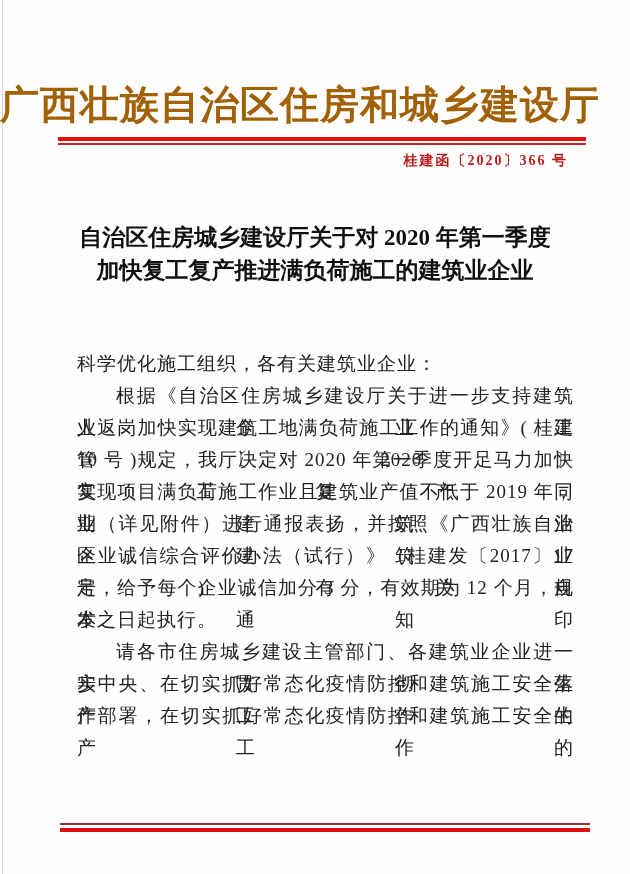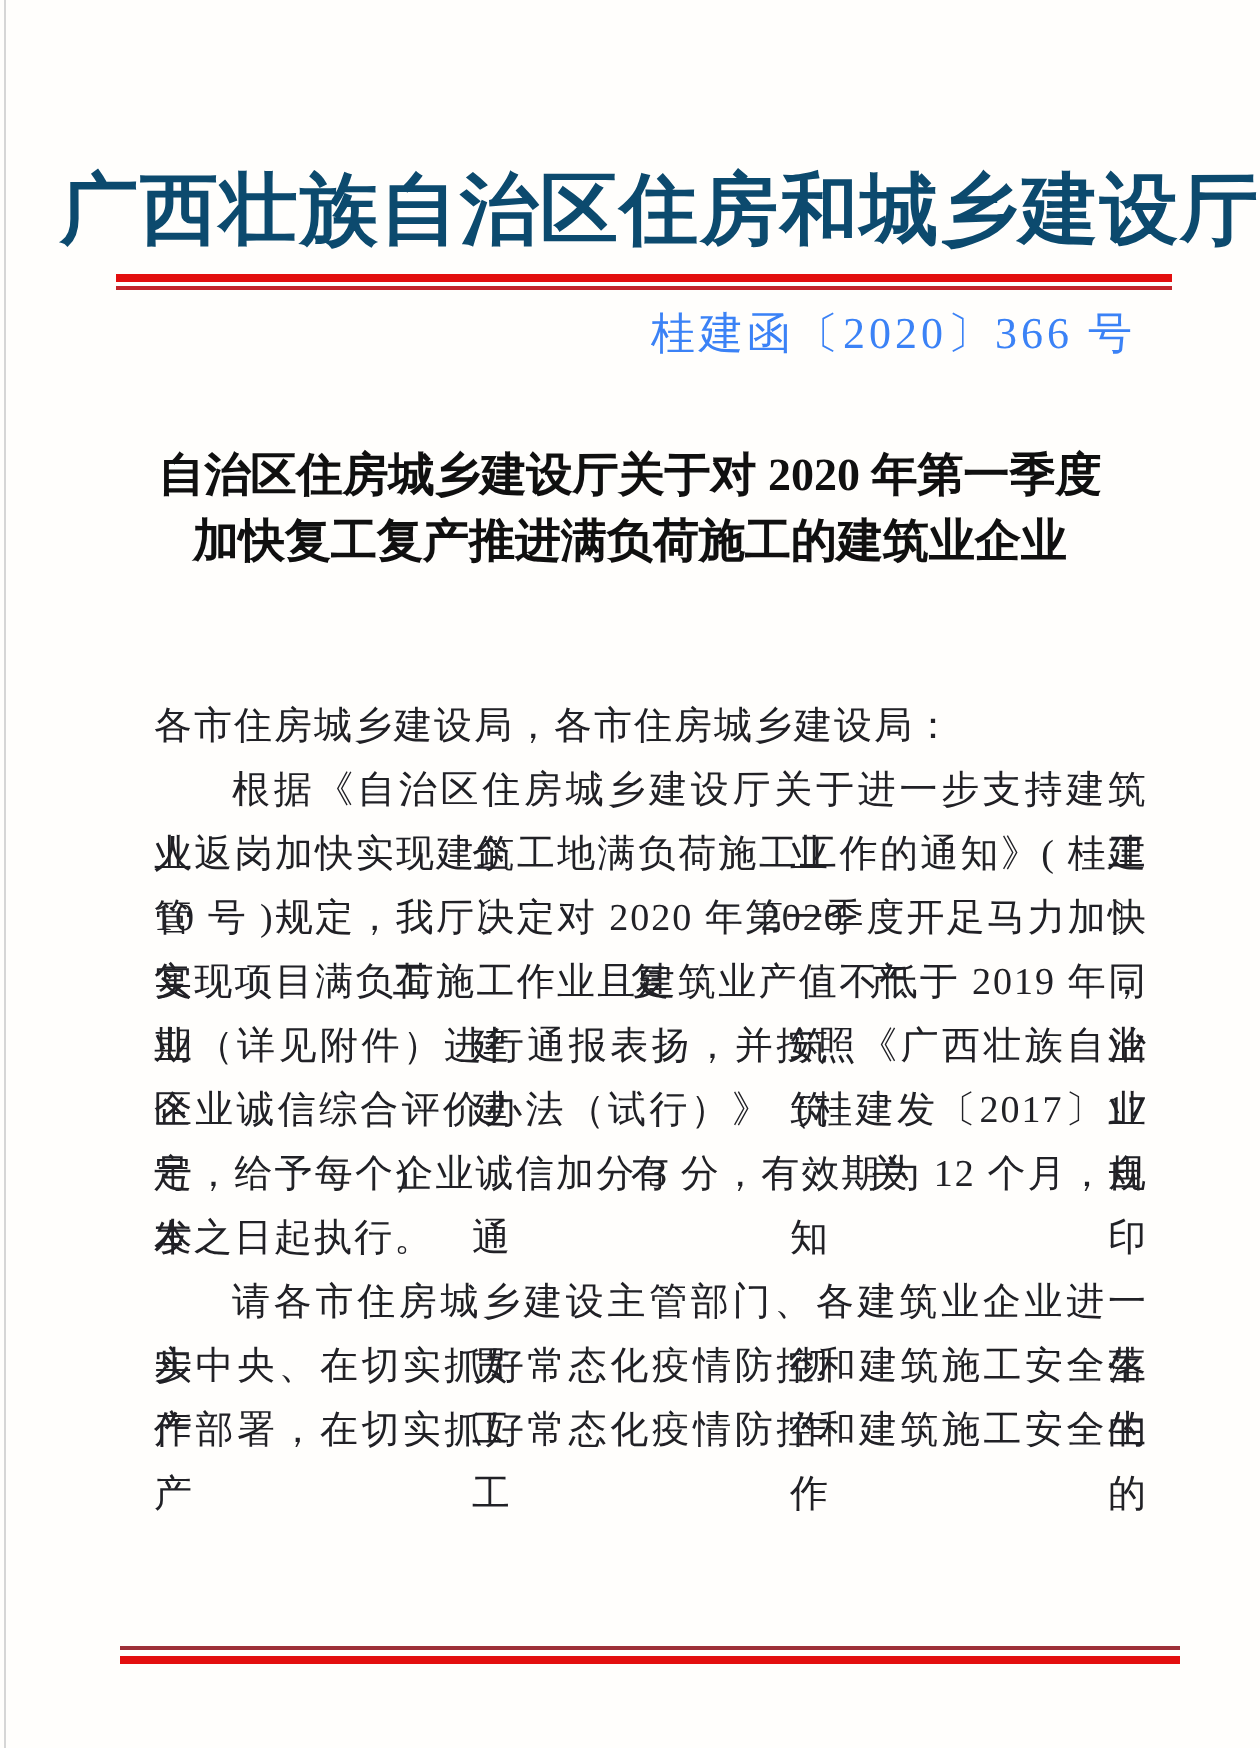--- a/index.html
+++ b/index.html
@@ -25,46 +25,47 @@
     height: 874px;
     background: #d6d6d6;
   }
   
   .agency {
     position: absolute;
     top: 78px;
     left: 0;
     right: 0;
     margin: 0;
-    text-align: right;
+    text-align: left;
     font-size: 39px;
     font-weight: 900;
     letter-spacing: 1px;
-    color: #0c4a6e;
+    color: #a16207;
     white-space: nowrap;
   }
   
   .rule-top {
     position: absolute;
     top: 137px;
     left: 58px;
     width: 528px;
   }
   .rule-top .thick { height: 4px; background: #e30e0e; }
   .rule-top .gap   { height: 2px; }
   .rule-top .thin  { height: 2px; background: #c2242a; }
 
   .doc-number {
     position: absolute;
     top: 152px;
     right: 62px;
-    font-size: 22px;
+    font-size: 14px;
     letter-spacing: 2px;
-    color: #3b82f6;
+    color: #b91c1c;
     white-space: nowrap;
+    font-weight: bold;
   }
 
   .doc-title {
     position: absolute;
     top: 221px;
     left: 30px;
     right: 30px;
     text-align: center;
     font-weight: bold;
     font-size: 23px;
@@ -122,21 +123,21 @@
   </div>
 
   <div class="doc-number">桂建函〔2020〕366 号</div>
 
   <div class="doc-title">
     <div class="t-line">自治区住房城乡建设厅关于对 2020 年第一季度</div>
     <div class="t-line">加快复工复产推进满负荷施工的建筑业企业</div>
   </div>
 
   <div class="body-block">
-    <p class="line">各市住房城乡建设局，各市住房城乡建设局：</p>
+    <p class="line">科学优化施工组织，各有关建筑业企业：</p>
     <p class="line indent fill">根据《自治区住房城乡建设厅关于进一步支持建筑业企业工</p>
     <p class="line fill">人返岗加快实现建筑工地满负荷施工工作的通知》( 桂建管〔2020〕</p>
     <p class="line fill">10 号 )规定，我厅决定对 2020 年第一季度开足马力加快复工复产，</p>
     <p class="line fill">实现项目满负荷施工作业且建筑业产值不低于 2019 年同期建筑业</p>
     <p class="line fill">业（详见附件）进行通报表扬，并按照《广西壮族自治区建筑业</p>
     <p class="line fill">企业诚信综合评价办法（试行）》（桂建发〔2017〕17 号）有关规</p>
     <p class="line fill">定，给予每个企业诚信加分 3 分，有效期为 12 个月，自本通知印</p>
     <p class="line">发之日起执行。</p>
     <p class="line indent fill">请各市住房城乡建设主管部门、各建筑业企业进一步贯彻落</p>
     <p class="line fill">实中央、在切实抓好常态化疫情防控和建筑施工安全生产工作的</p>

